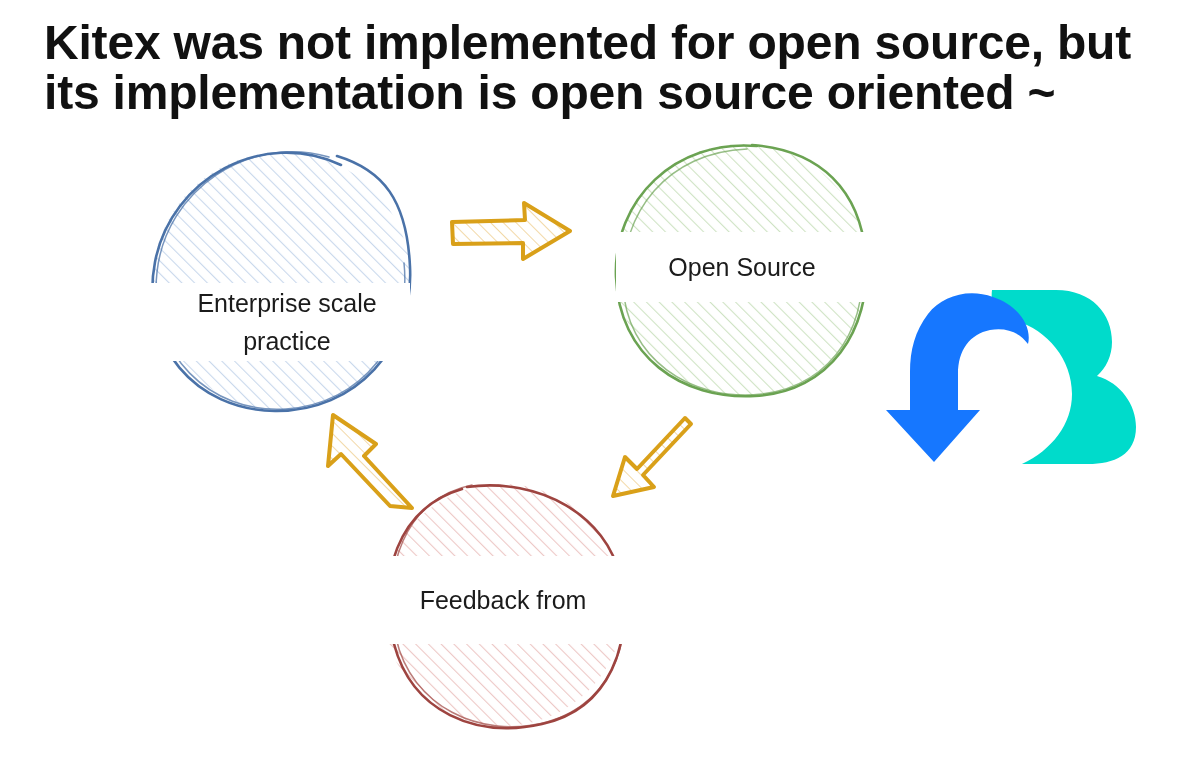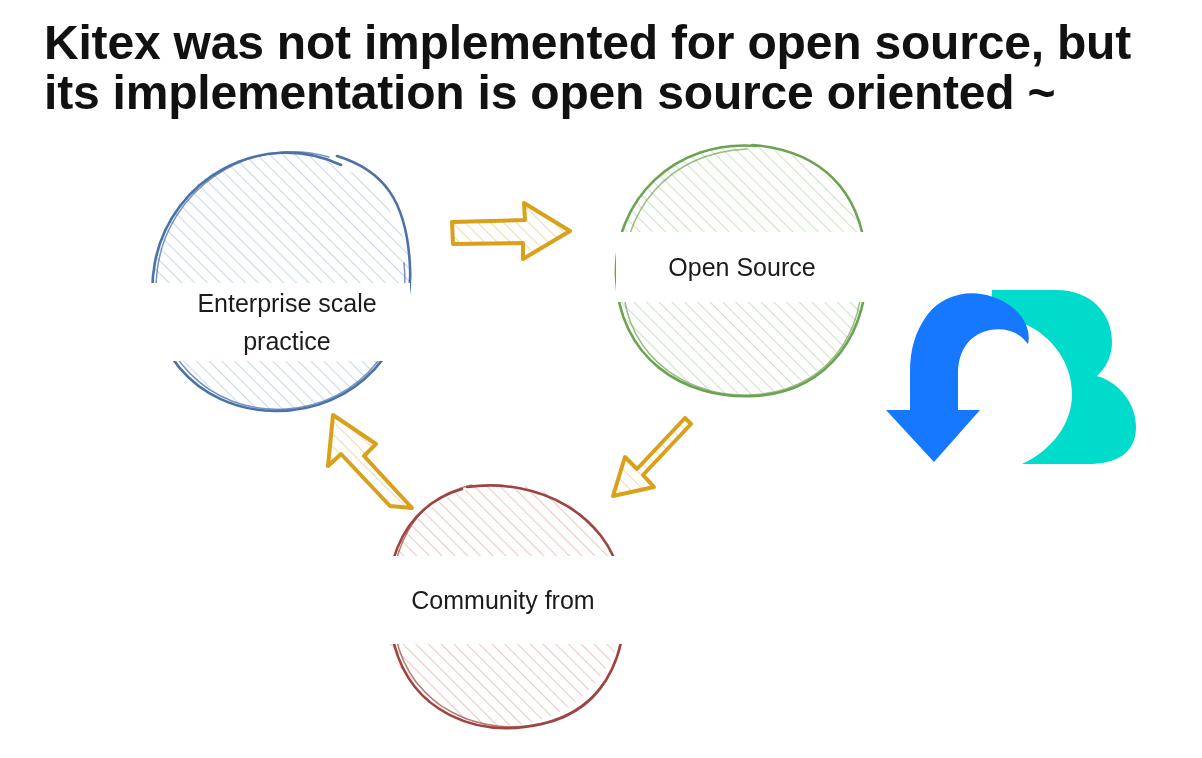--- a/index.html
+++ b/index.html
@@ -196,21 +196,21 @@
   <div class="node-label" id="label-enterprise">
     <span>Enterprise scale</span>
     <span>practice</span>
   </div>
 
   <div class="node-label" id="label-opensource">
     <span>Open Source</span>
   </div>
 
   <div class="node-label" id="label-feedback">
-    <span>Community from</span>
+    <span>Feedback from</span>
   </div>
 
   <div id="brand-logo">
     <svg viewBox="0 0 262 186">
 
       <path d="M 112 6
                L 176 6
                C 212 6, 232 30, 232 58
                C 232 72, 226 84, 217 92
                C 241 99, 256 121, 256 143

